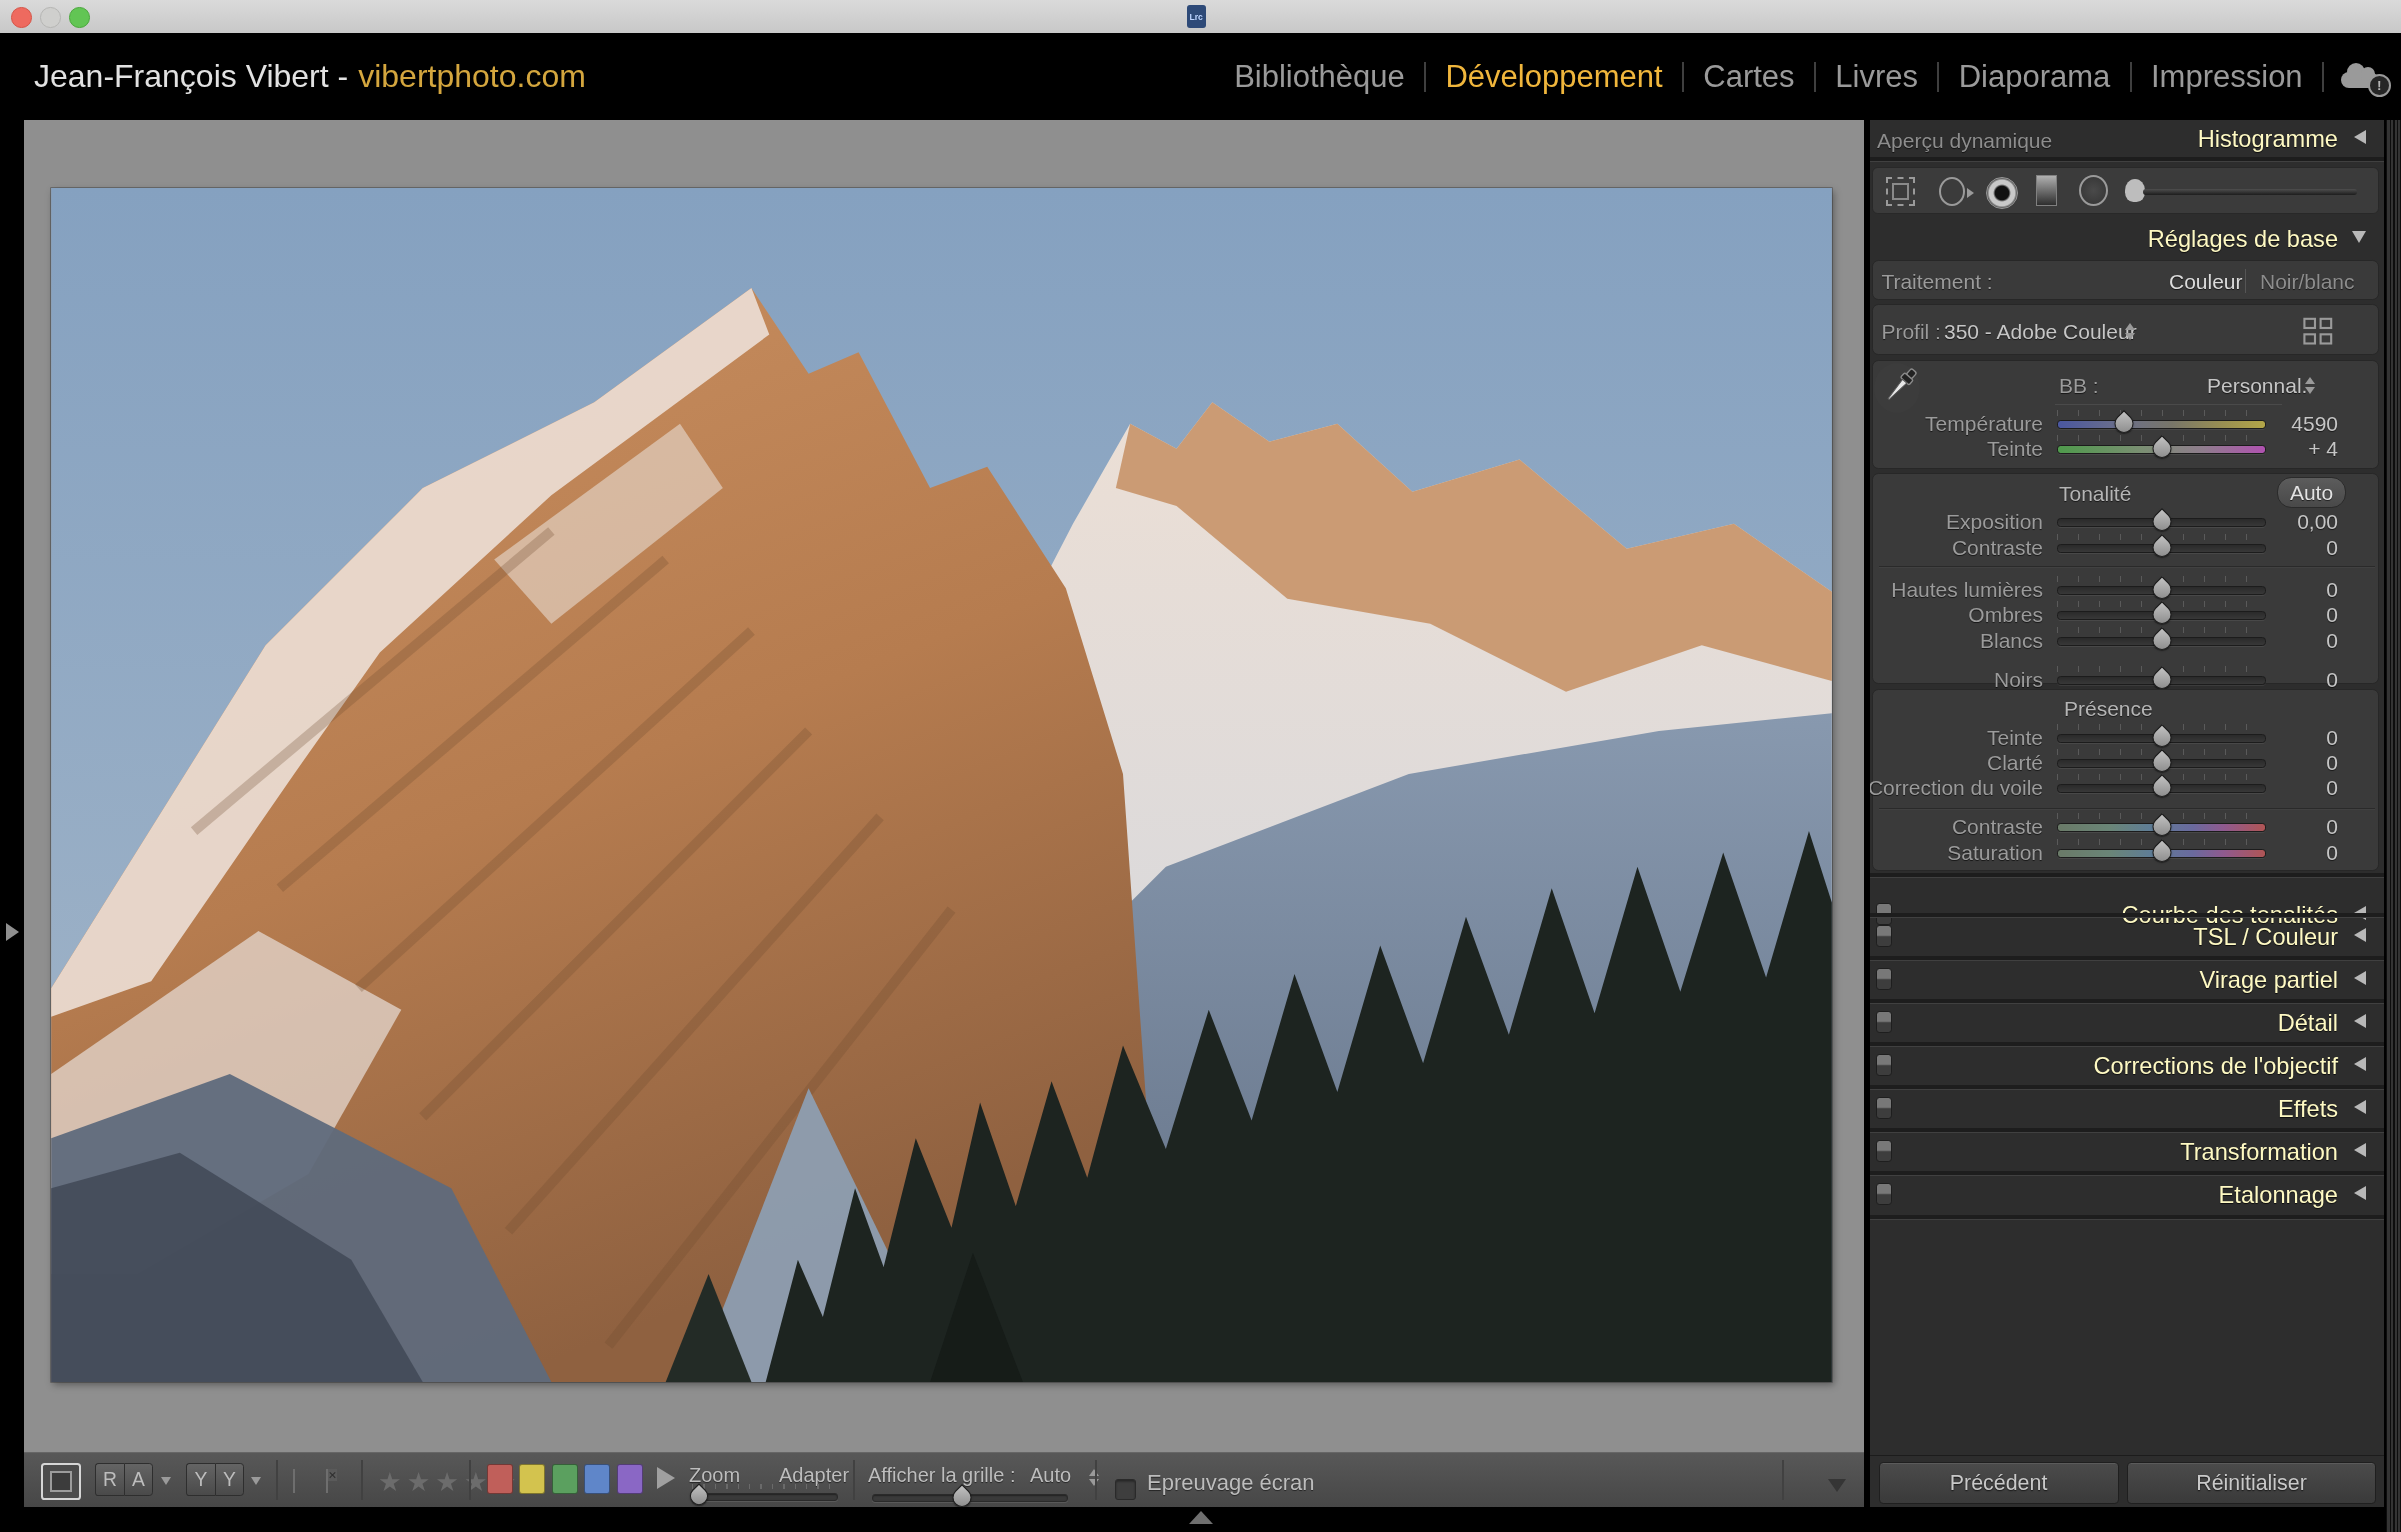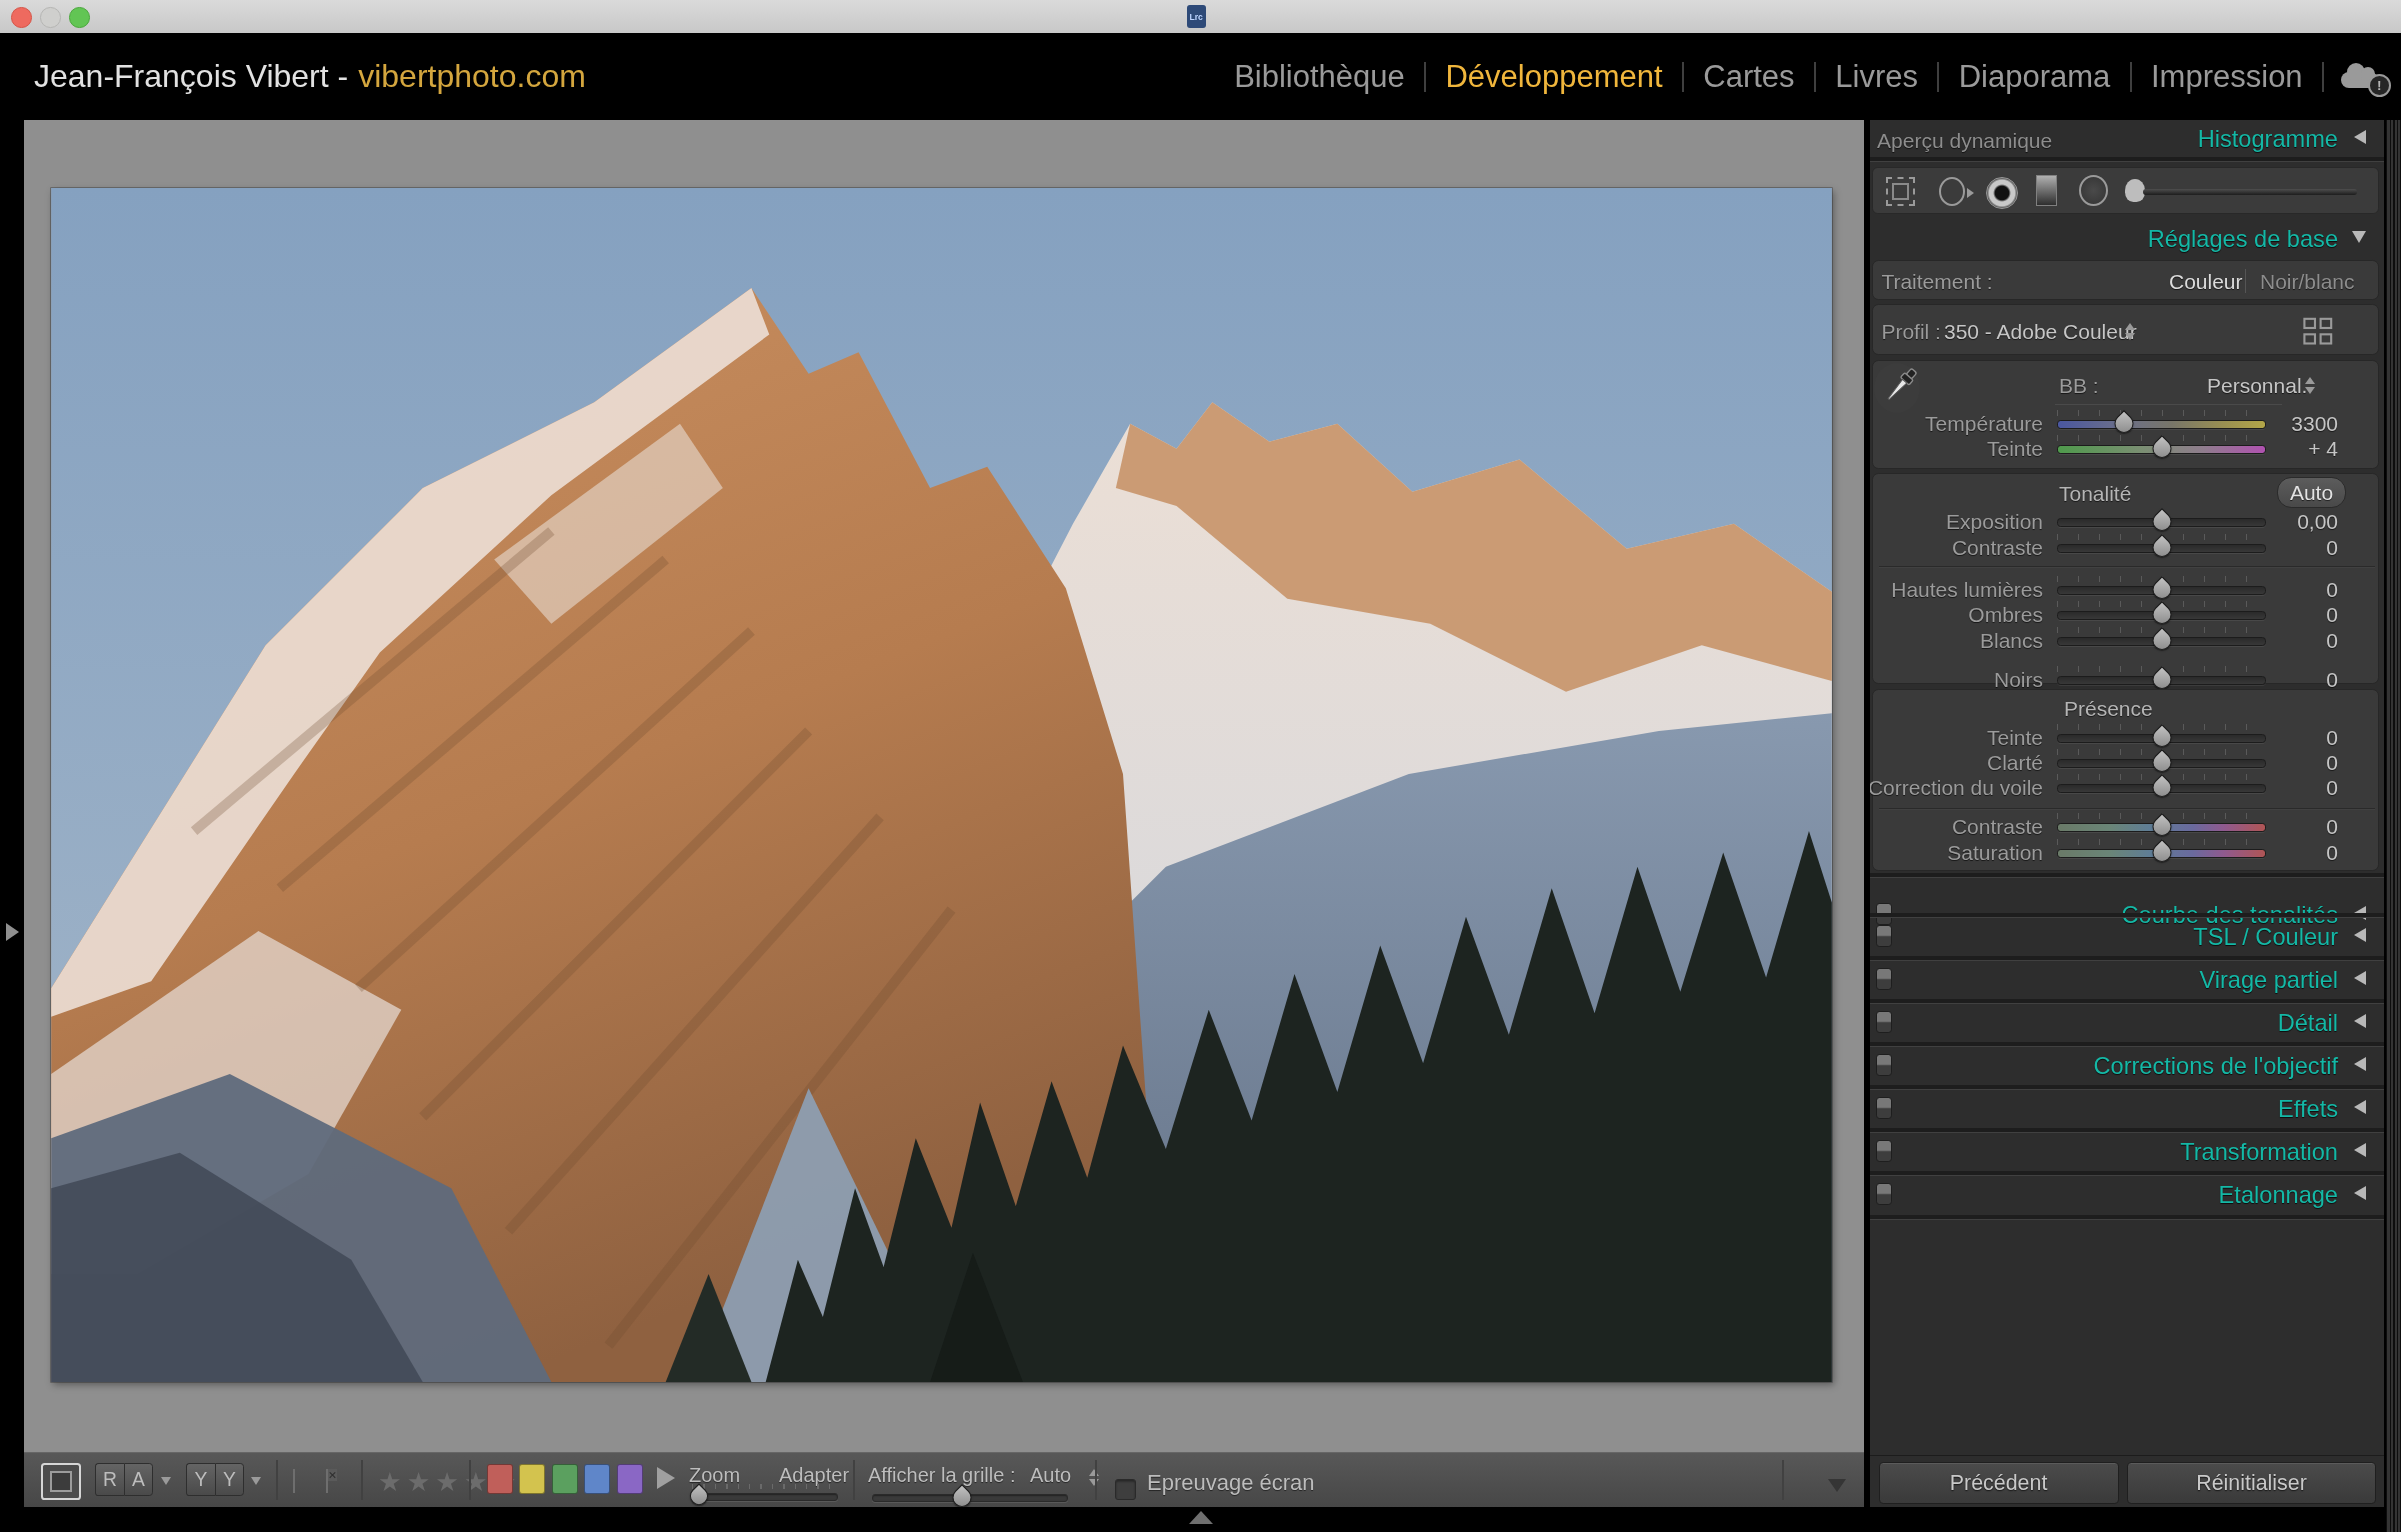--- a/index.html
+++ b/index.html
@@ -74,21 +74,21 @@
   
   .filmband{left:0;top:1507px;width:2401px;height:26px;background:#000;}
   .uparrow{position:absolute;left:1189px;top:4.3px;width:0;height:0;border-bottom:13.6px solid #6f6f6f;
     border-left:12px solid transparent;border-right:12px solid transparent;}
   
   .rpanel{left:1870px;top:120px;width:514px;height:1387px;background:#2d2d2d;overflow:hidden;}
   .ribbed{left:2386px;top:120px;width:15.7px;height:1412px;background:repeating-linear-gradient(90deg,#0d0d0d 0 1.4px,#343434 1.4px 3.6px);}
   .rp{position:absolute;}
   .ptext{color:#9b9b9b;font-size:21px;text-shadow:0 0.7px 0.7px rgba(0,0,0,.6);}
   .pval{color:#c6c6c6;font-size:21px;text-shadow:0 0.7px 0.7px rgba(0,0,0,.6);}
-  .phead{color:#14b8a6;font-size:23.6px;text-shadow:0 0.7px 0.7px rgba(0,0,0,.7);}
+  .phead{color:#fef9c3;font-size:23.6px;text-shadow:0 0.7px 0.7px rgba(0,0,0,.7);}
   .dim{color:#8d8d8d;}
   .ridge{left:0;width:514px;height:3.6px;background:#1d1d1d;border-bottom:0.7px solid #404040;}
   .box{left:2.1px;width:507px;background:#3a3a3a;border:0.7px solid #272727;border-radius:6.4px;box-sizing:border-box;}
   .larr{width:0;height:0;border-right:12px solid #b8b8b8;border-top:7.9px solid transparent;border-bottom:7.9px solid transparent;}
   .darr{width:0;height:0;border-top:12px solid #b8b8b8;border-left:7.9px solid transparent;border-right:7.9px solid transparent;}
   .updown{display:inline-flex;flex-direction:column;gap:2.9px;margin-left:8.6px;vertical-align:middle;}
   .updown i{width:0;height:0;border-left:5.7px solid transparent;border-right:5.7px solid transparent;display:block;}
   .updown .u{border-bottom:7.1px solid #9a9a9a;}
   .updown .d{border-top:7.1px solid #9a9a9a;}
   .toggle{width:16.4px;height:22px;border-radius:3.6px;border:1.4px solid #1e1e1e;
@@ -344,21 +344,21 @@
       <i class="d"></i>
     </span>
   <div class="rp" style="left:185px;top:284px;width:227px;height:0.7px;background:#4a4a4a;"></div>
 
   <div class="srow" style="top:291px;">
     <span class="slabel ptext">Température</span>
     <span class="sticks"></span>
     <div class="strack temp">
         <span class="drop sdrop" style="left:32%;"></span>
       </div>
-    <span class="sval pval">3300</span>
+    <span class="sval pval">4590</span>
   </div>
   <div class="srow" style="top:316px;">
     <span class="slabel ptext">Teinte</span>
     <span class="sticks"></span>
     <div class="strack tint">
         <span class="drop sdrop" style="left:50%;"></span>
       </div>
     <span class="sval pval">+ 4</span>
   </div>
 

